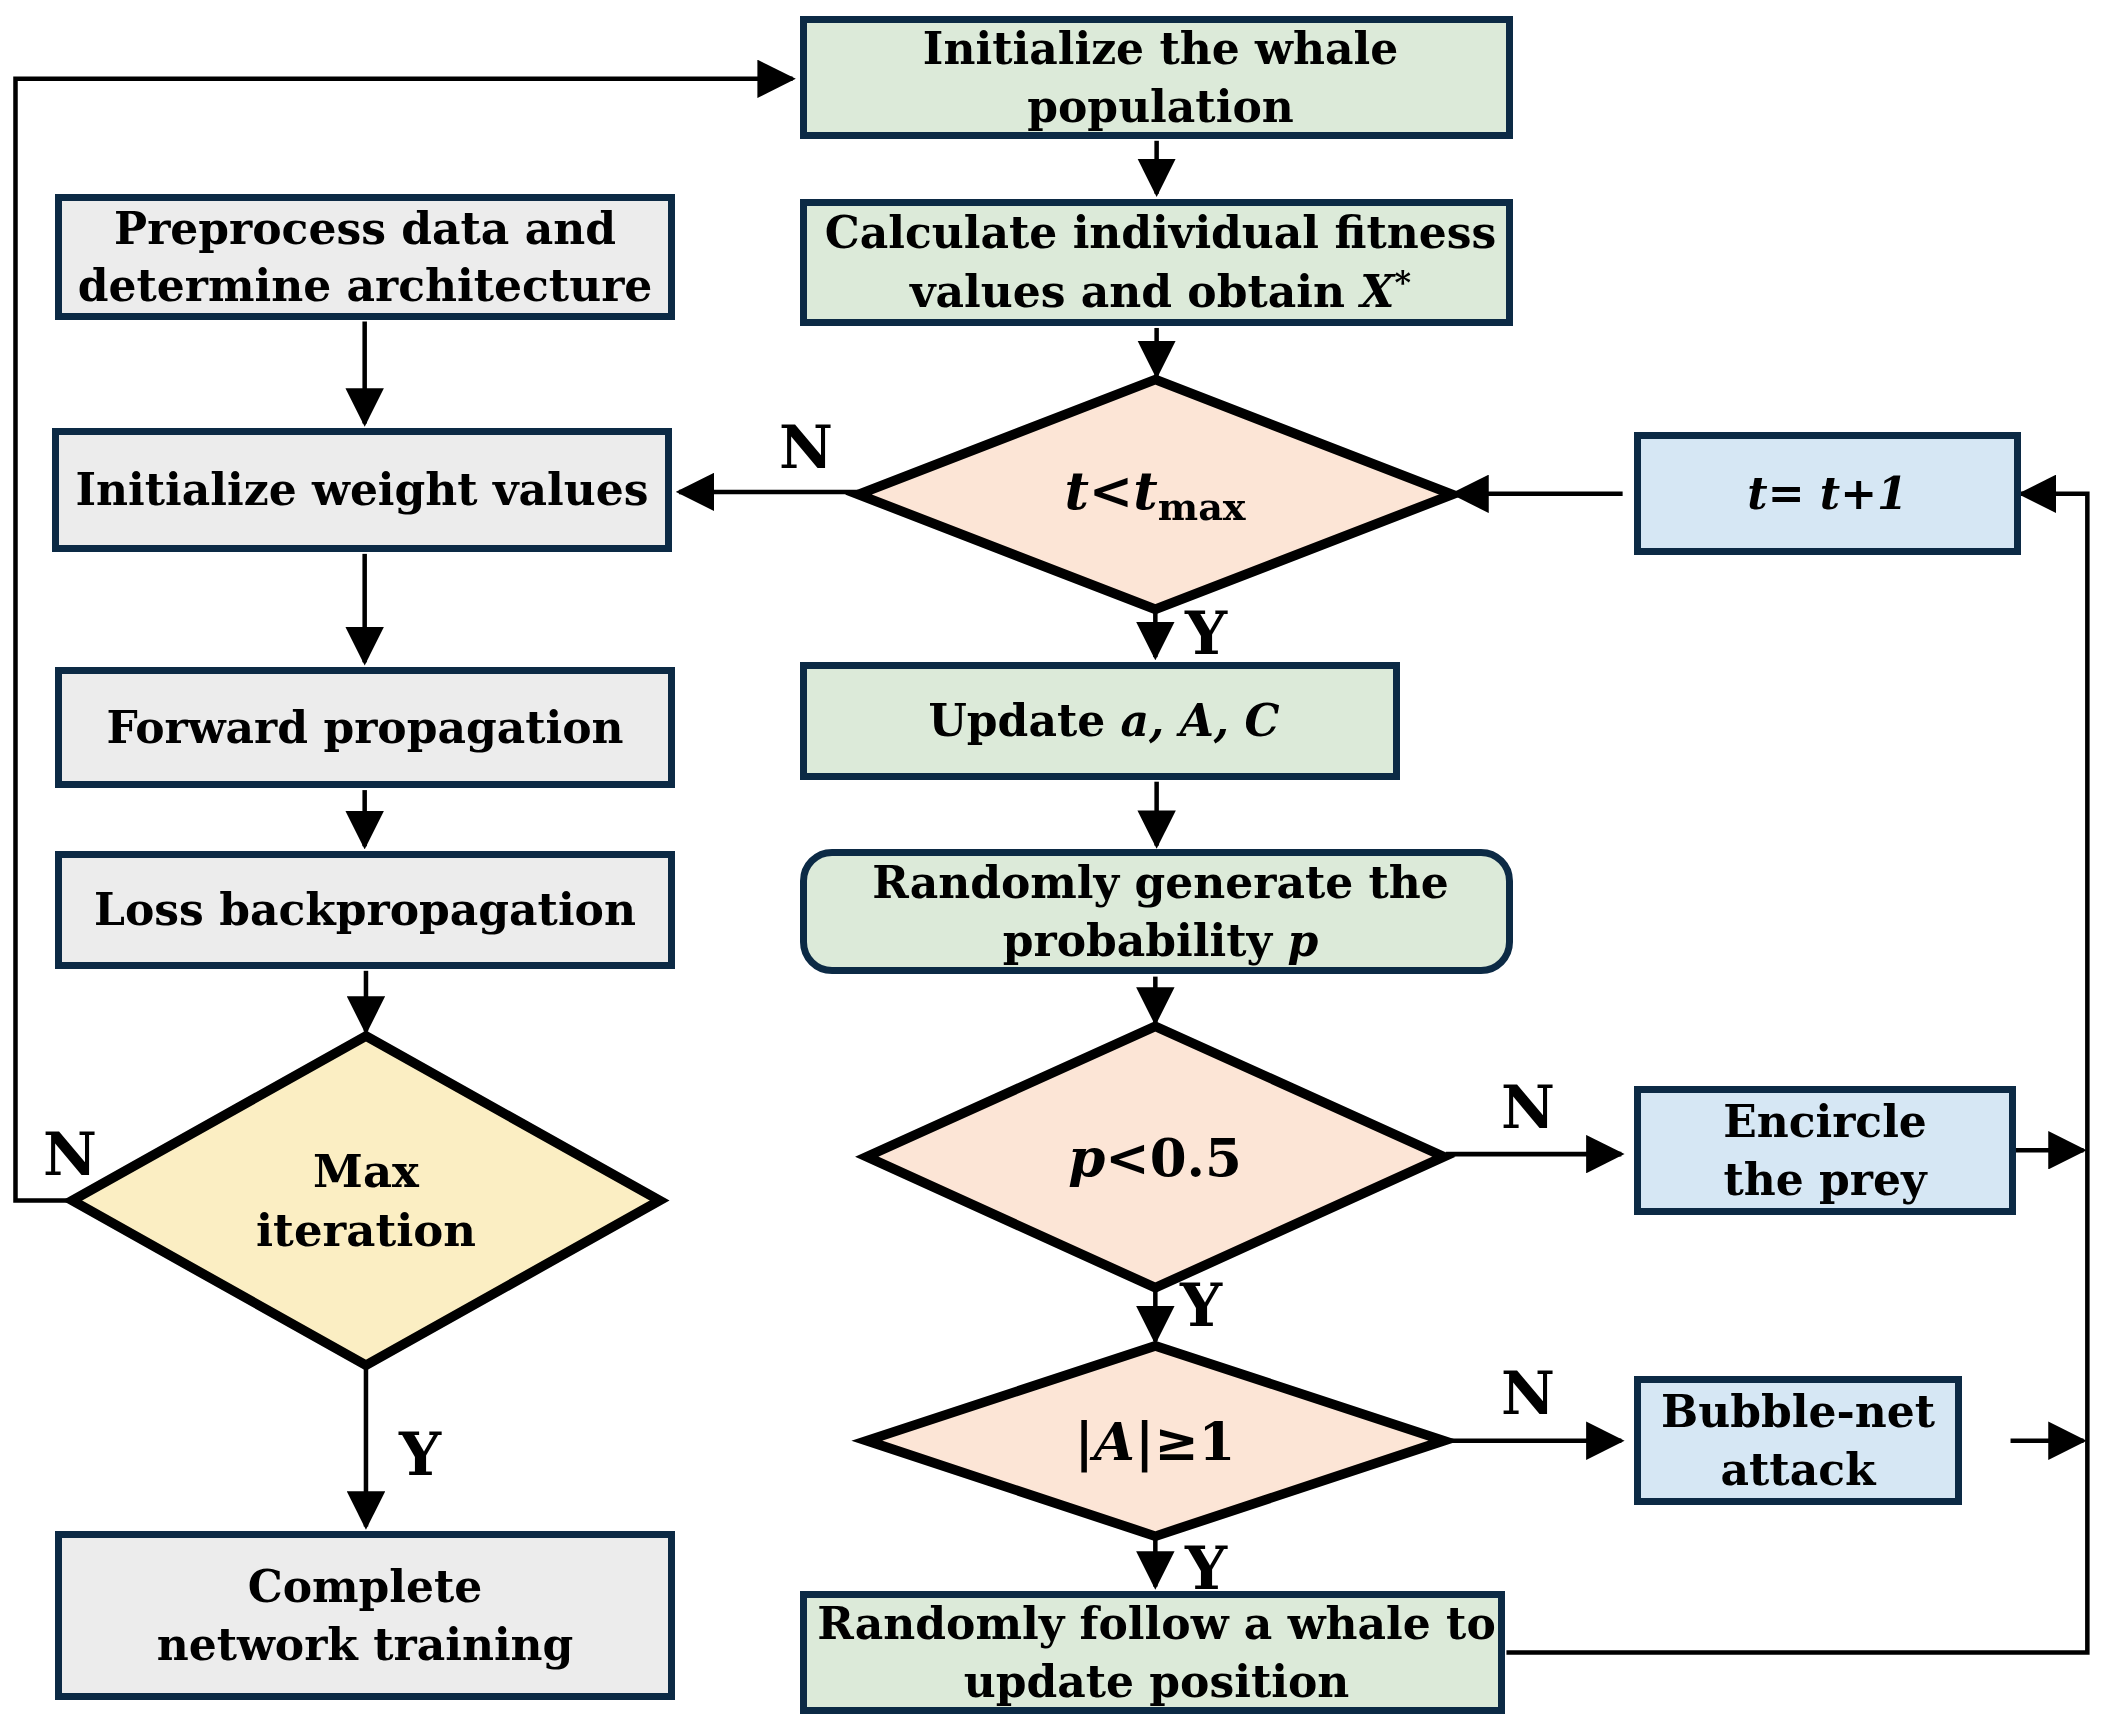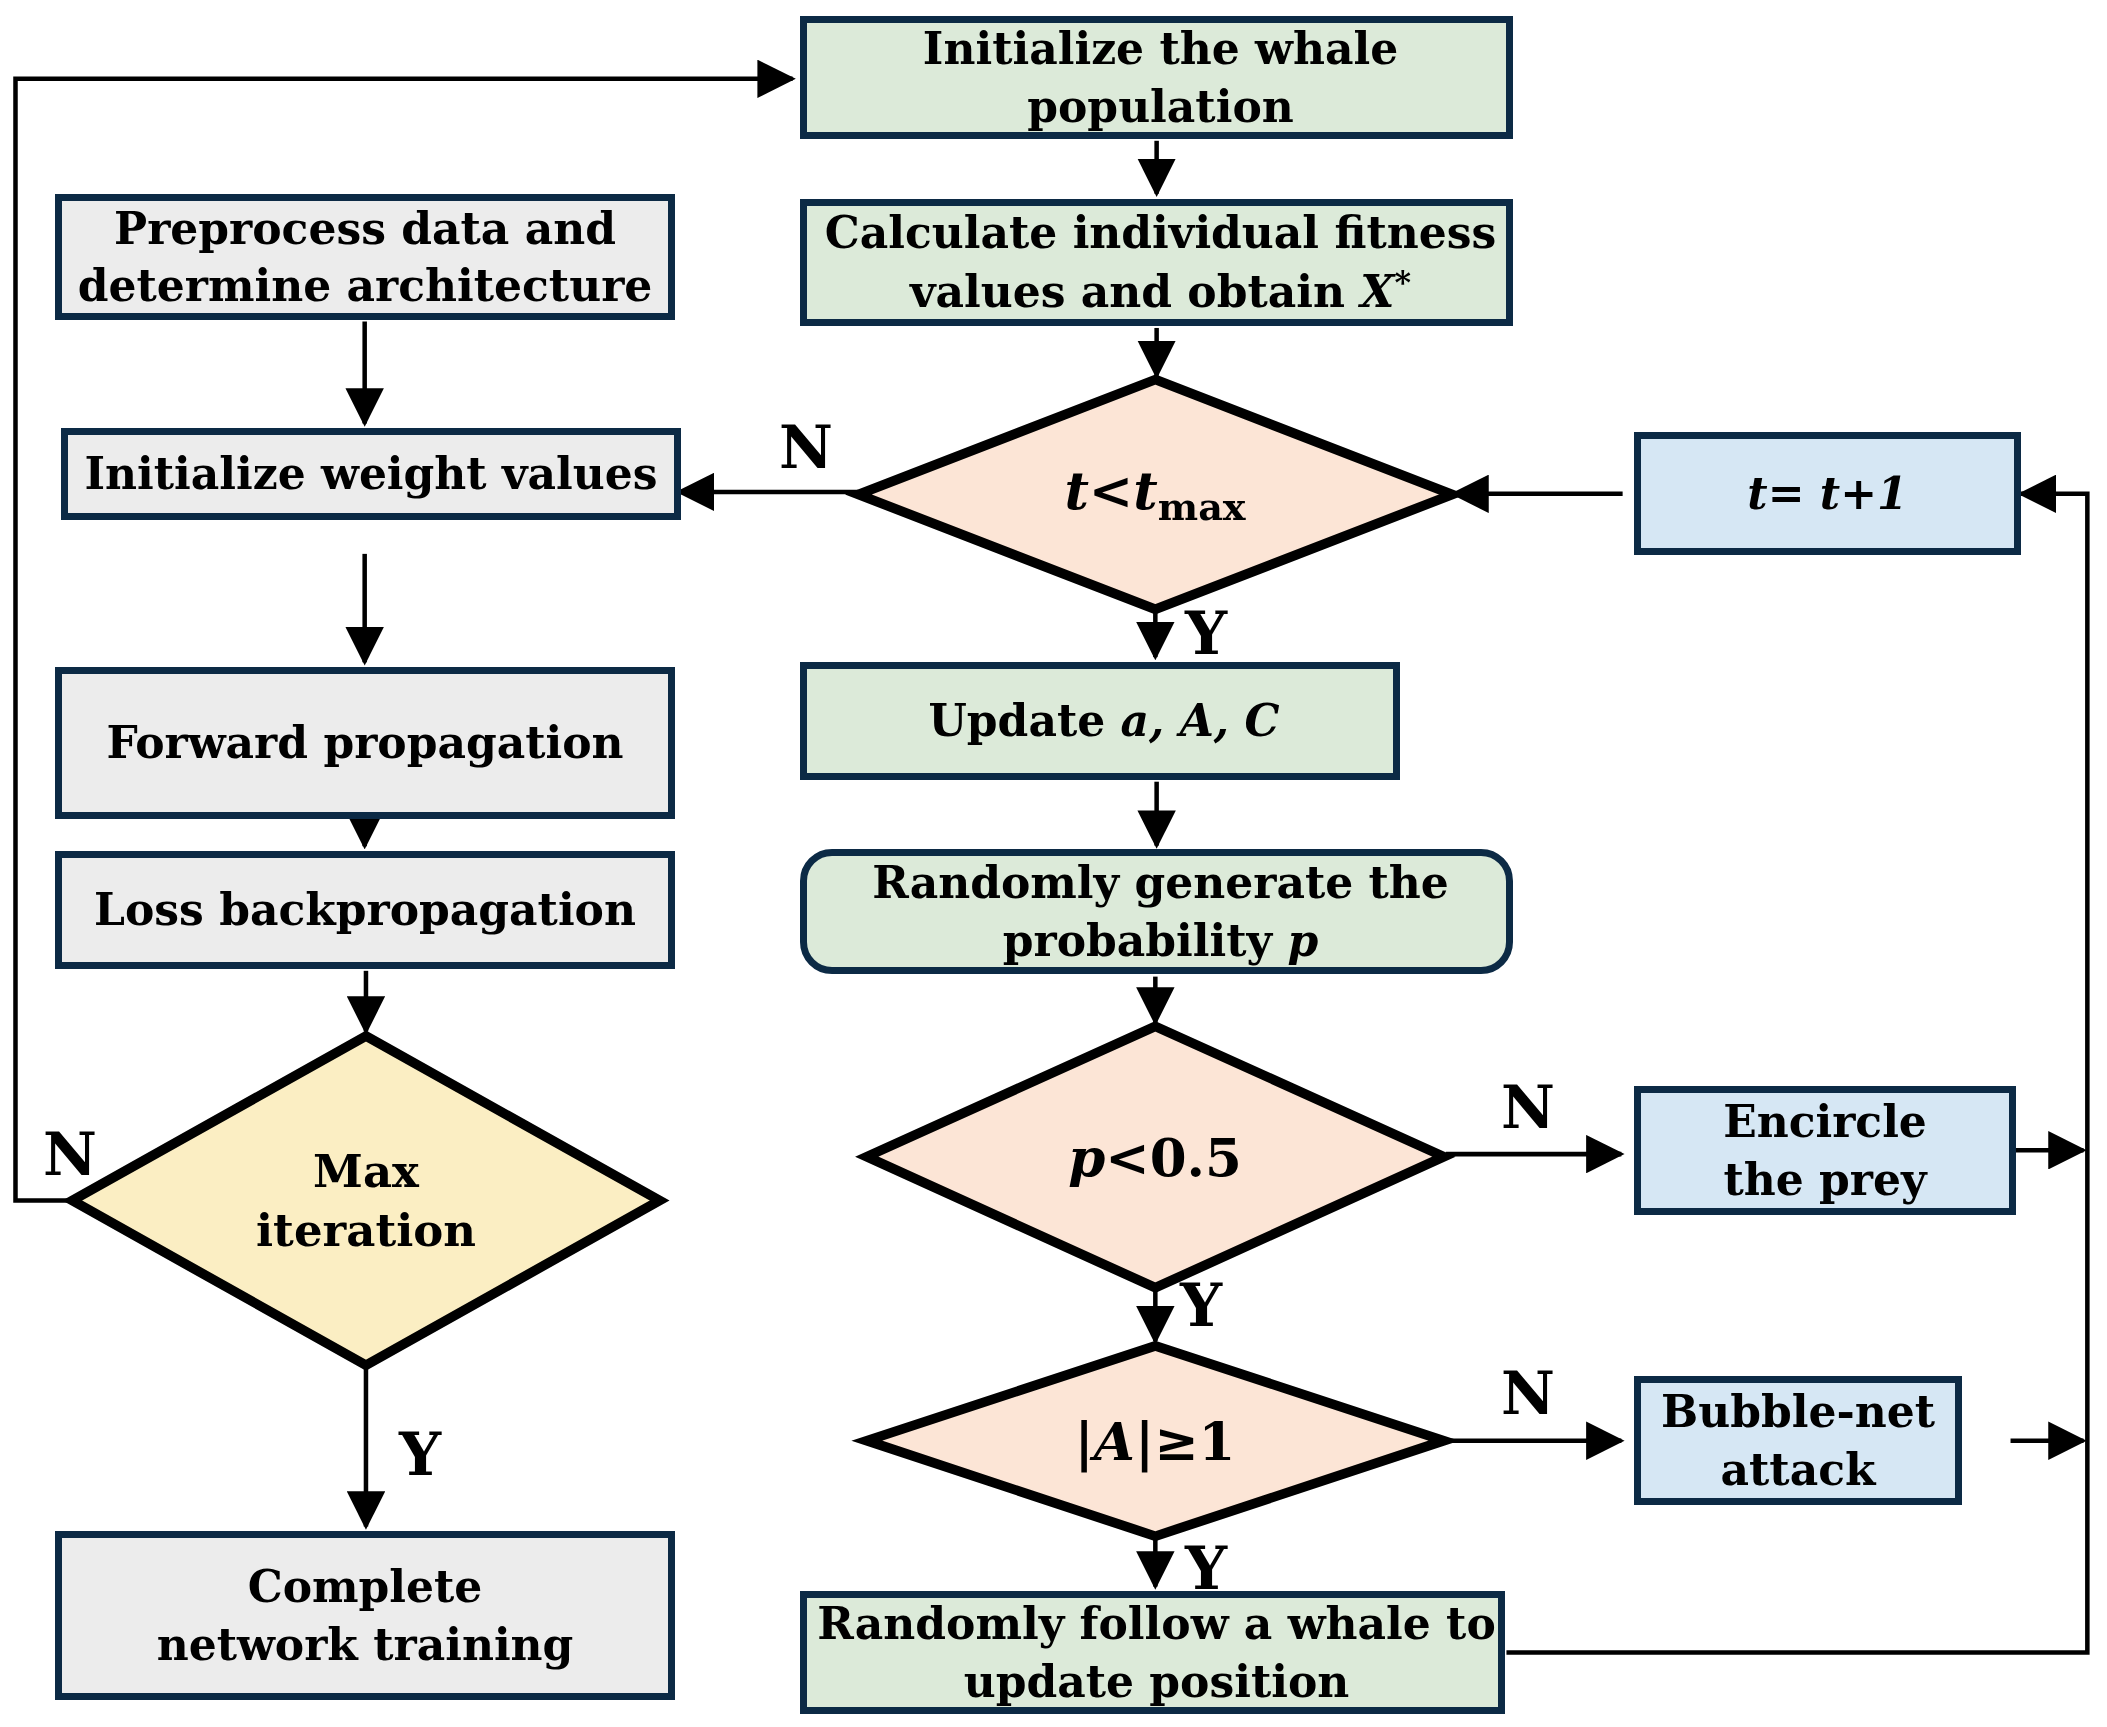--- a/index.html
+++ b/index.html
@@ -75,25 +75,25 @@
     <path class="wire" d="M565 1224 V1311" marker-end="url(#arr)"></path>
     <path class="wire" d="M567 1504 V1598" marker-end="url(#arr)"></path>
     <path class="wire" d="M567 2118 V2365" marker-end="url(#arr)"></path>
     <path class="wire" d="M112 1860 H24 V122 H1228" marker-end="url(#arr)"></path>
   </svg>
 
   <div class="node gray" style="left:55px;top:194px;width:620px;height:126px;">
     <div><span>Preprocess data and</span><br><span>determine architecture</span></div>
   </div>
 
-  <div class="node gray" style="left:61px;top:428px;width:620px;height:92px;">
+  <div class="node gray" style="left:52px;top:428px;width:620px;height:124px;">
     <div>Initialize weight values</div>
   </div>
 
-  <div class="node gray" style="left:55px;top:667px;width:620px;height:152px;">
+  <div class="node gray" style="left:55px;top:667px;width:620px;height:121px;">
     <div>Forward propagation</div>
   </div>
 
   <div class="node gray" style="left:55px;top:851px;width:620px;height:118px;">
     <div>Loss backpropagation</div>
   </div>
 
   <div class="node gray" style="left:55px;top:1531px;width:620px;height:169px;">
     <div><span>Complete</span><br><span>network training</span></div>
   </div>

